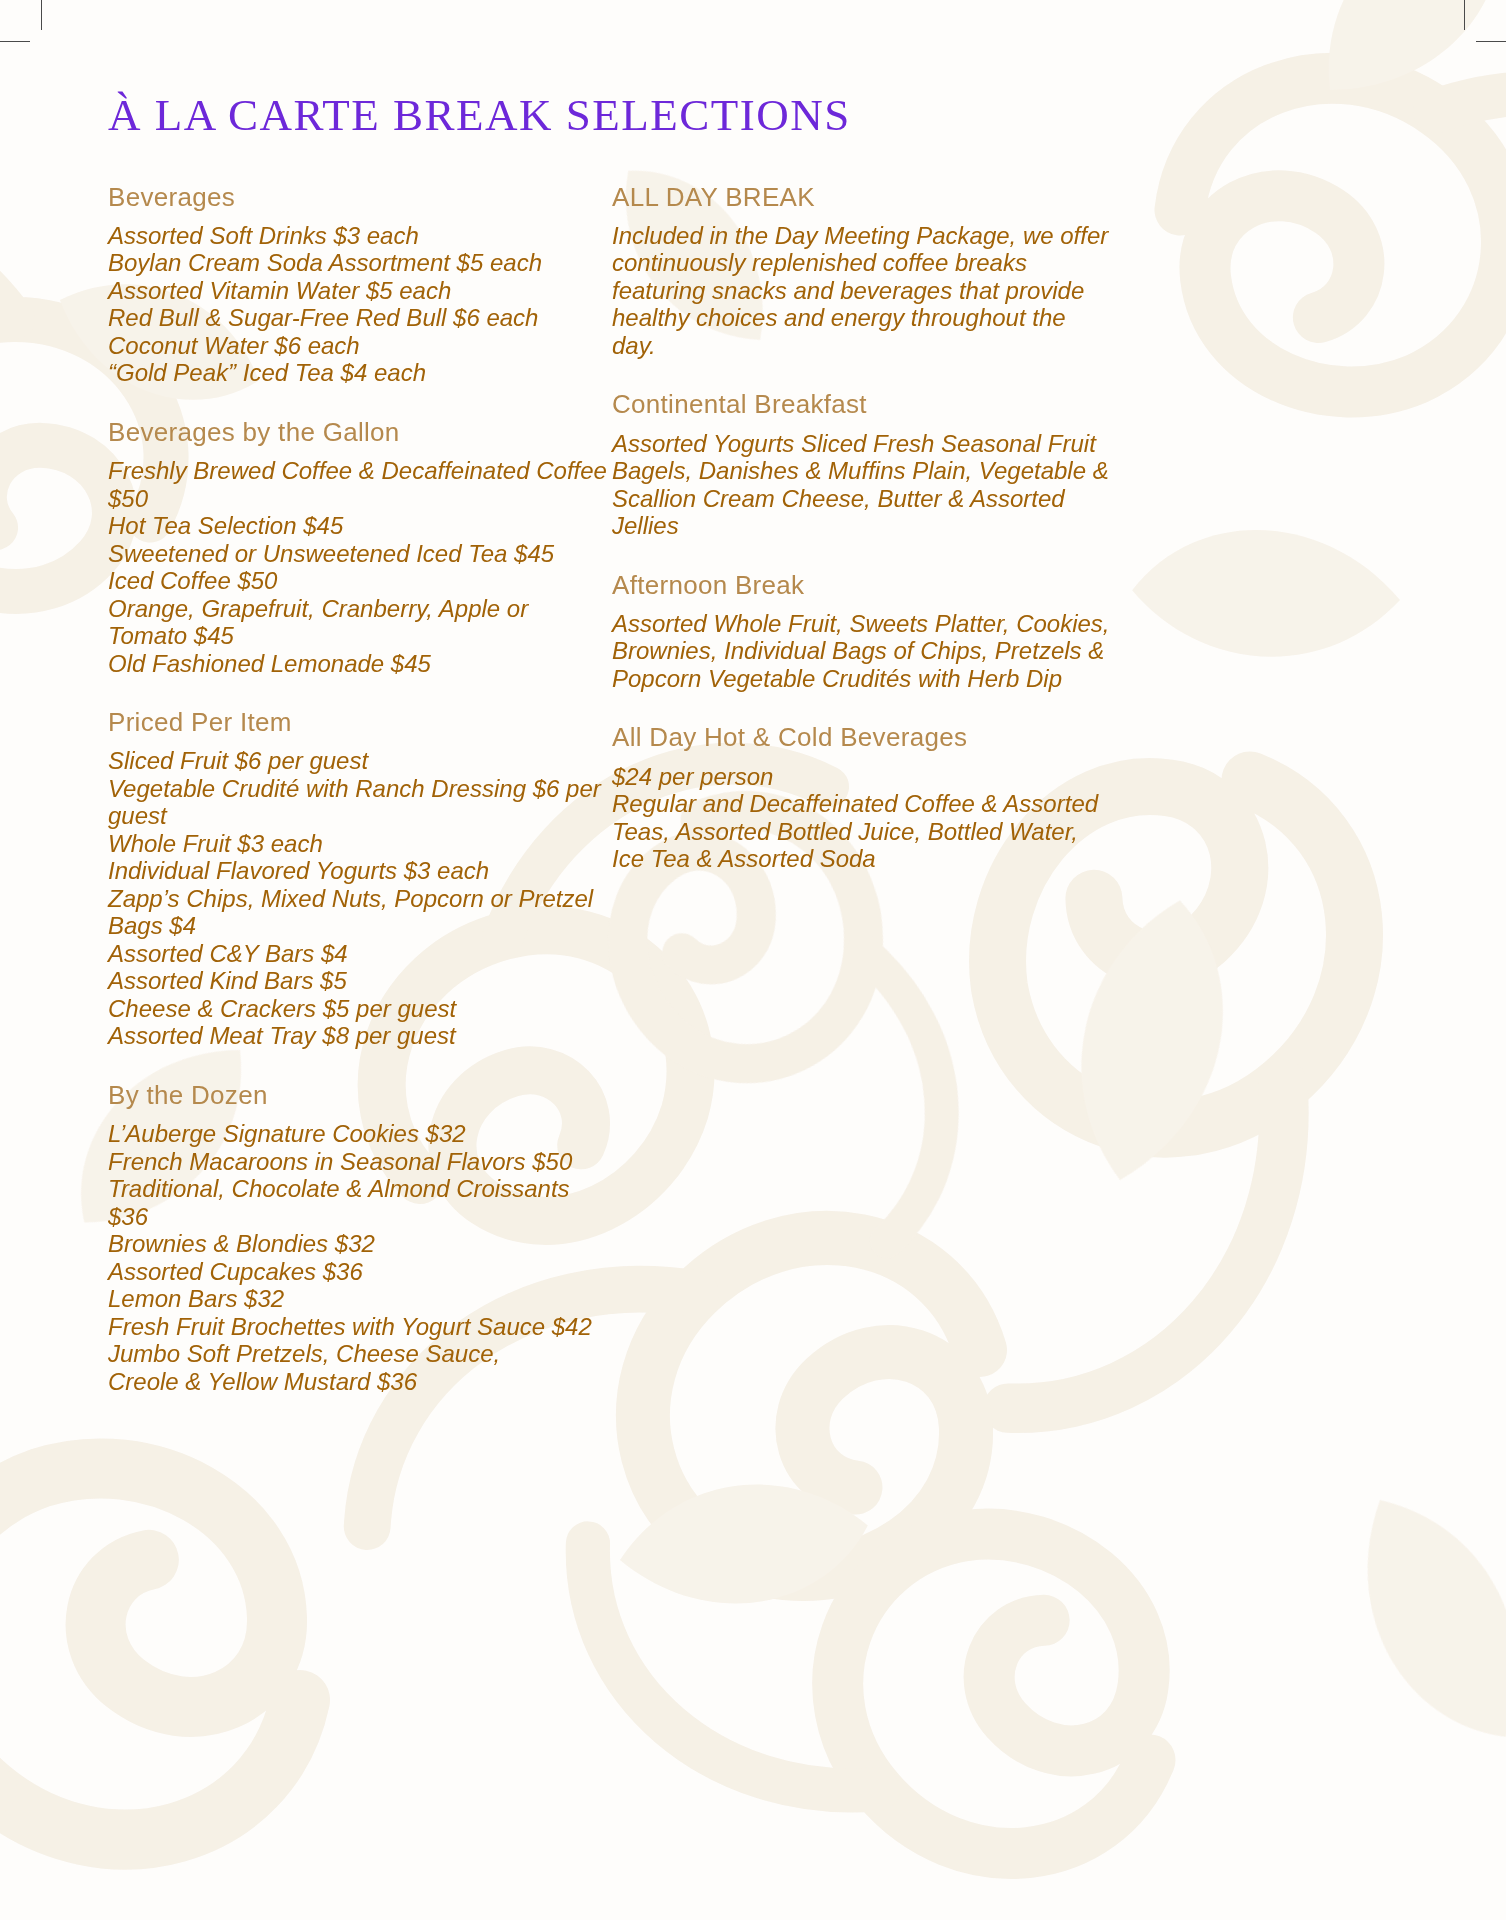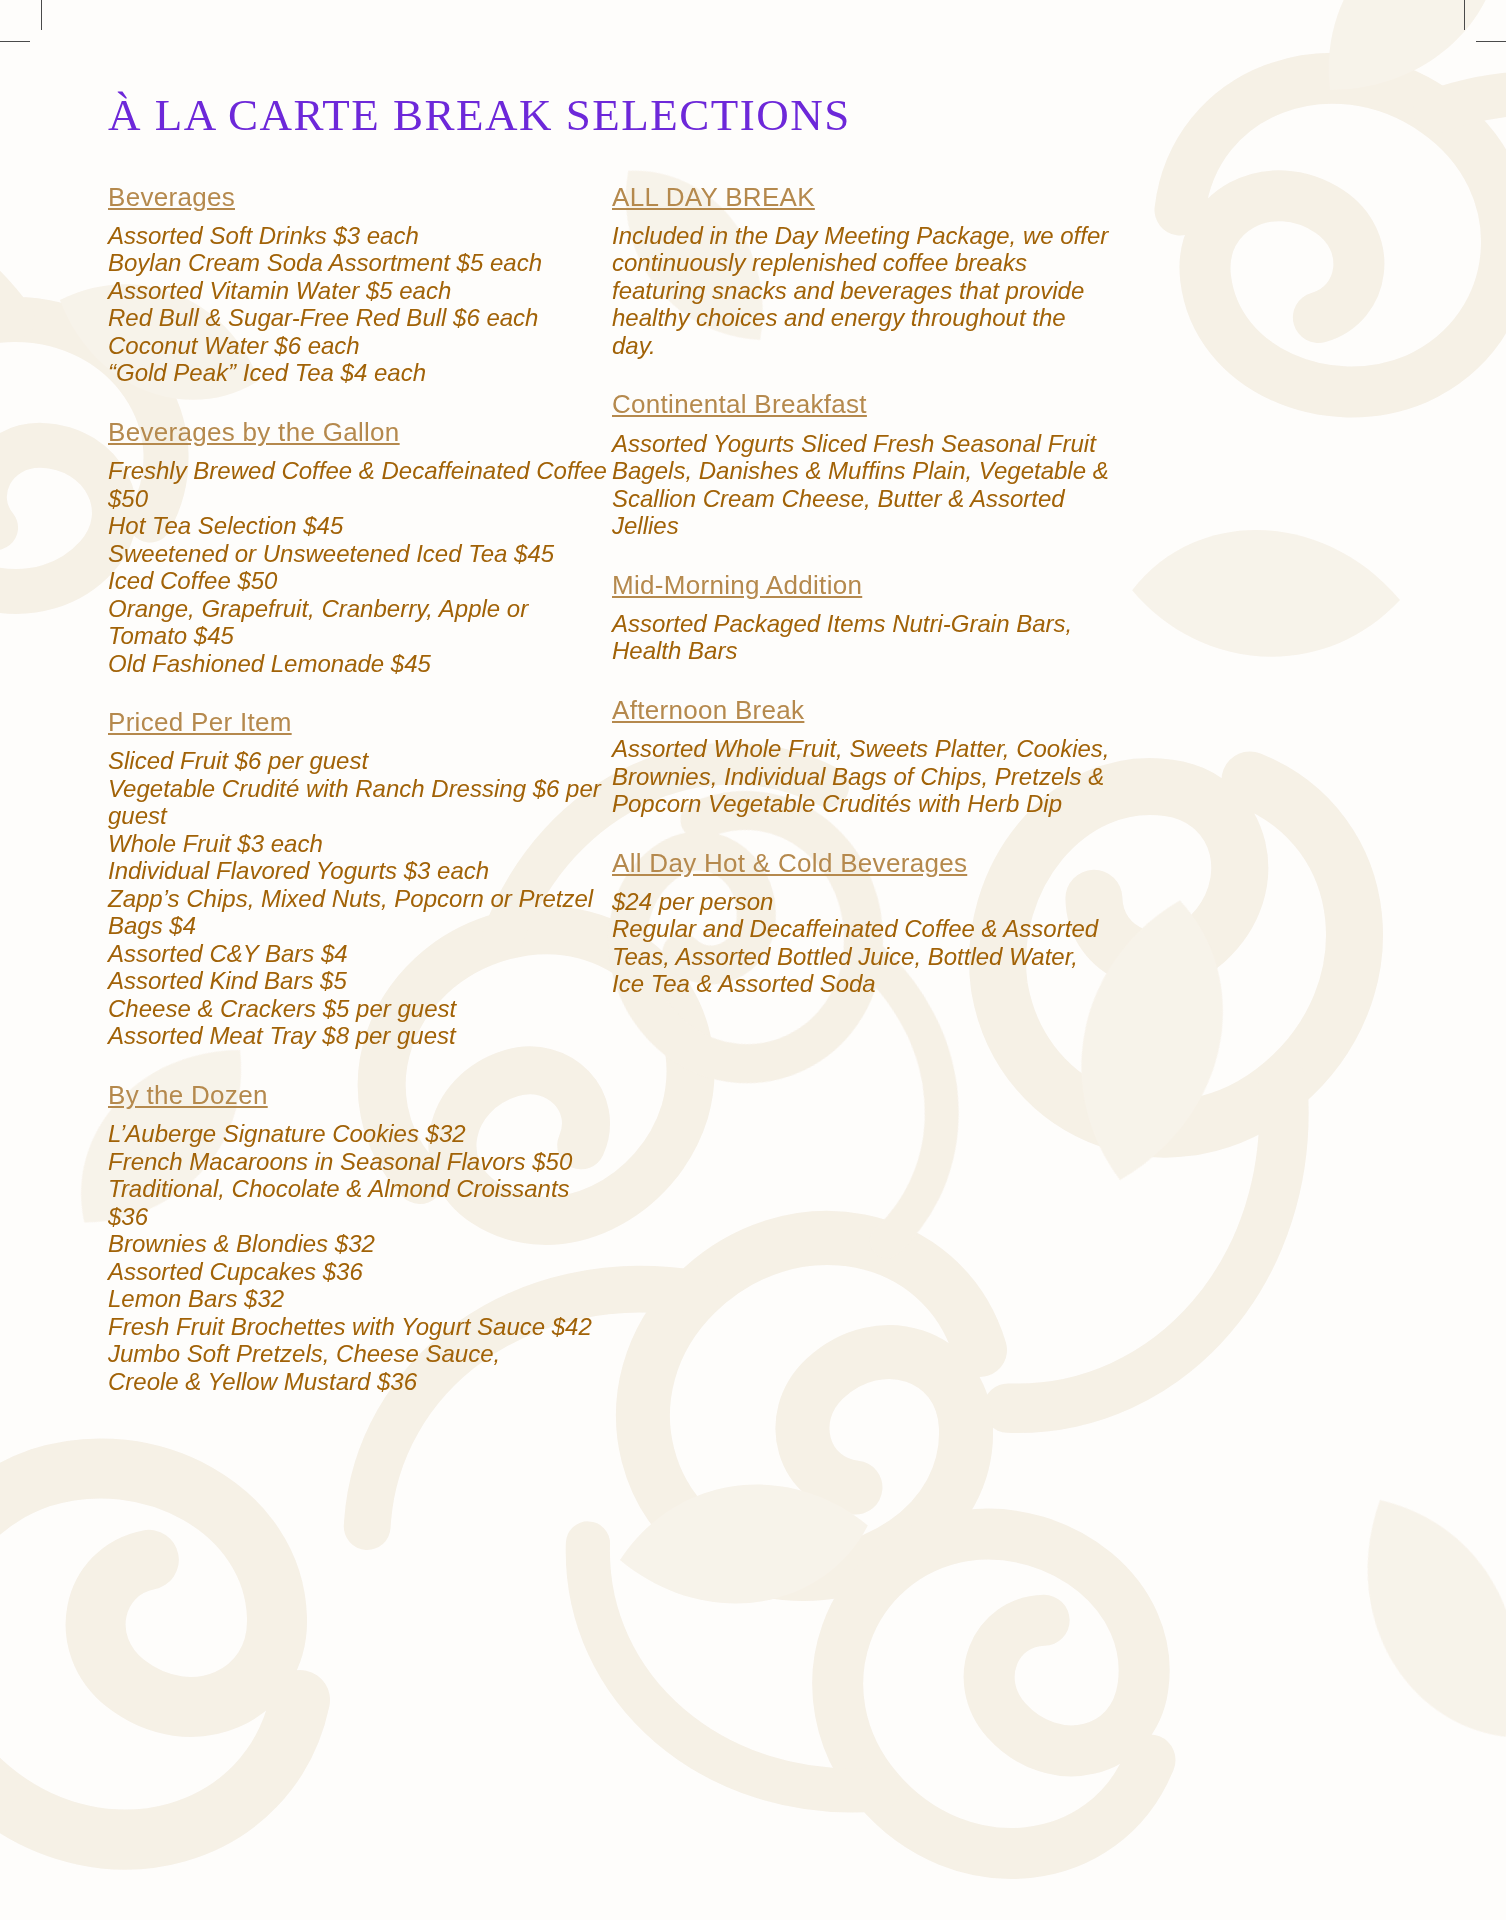--- a/index.html
+++ b/index.html
@@ -36,21 +36,20 @@
   .col-left  { flex:0 0 504px; width:504px; }
   .col-right { flex:1; max-width:498px; }
   .menu-section { margin:0 0 30px 0; }
   .section-heading {
     font-size:26px;
     font-weight:400;
     color:#b5894d;
     letter-spacing:0.3px;
     margin:0 0 9px 0;
     line-height:1.2;
-    text-decoration:underline;
   }
   .menu-item {
     font-size:24px;
     font-style:italic;
     color:#a16207;
     margin:0;
     line-height:27.5px;
   }
 </style>
 </head>
@@ -141,24 +140,20 @@
     <div class="col-right" id="right-col">
         <section class="menu-section">
           <h2 class="section-heading">ALL DAY BREAK</h2>
           <p class="menu-item">Included in the Day Meeting Package, we offer continuously replenished coffee breaks featuring snacks and beverages that provide healthy choices and energy throughout the day.</p>
         </section>
         <section class="menu-section">
           <h2 class="section-heading">Continental Breakfast</h2>
           <p class="menu-item">Assorted Yogurts Sliced Fresh Seasonal Fruit Bagels, Danishes &amp; Muffins Plain, Vegetable &amp; Scallion Cream Cheese, Butter &amp; Assorted Jellies</p>
         </section>
         <section class="menu-section">
-          <h2 class="section-heading">Mid-Morning Addition</h2>
-          <p class="menu-item">Assorted Packaged Items Nutri-Grain Bars, Health Bars</p>
-        </section>
-        <section class="menu-section">
           <h2 class="section-heading">Afternoon Break</h2>
           <p class="menu-item">Assorted Whole Fruit, Sweets Platter, Cookies, Brownies, Individual Bags of Chips, Pretzels &amp; Popcorn Vegetable Crudités with Herb Dip</p>
         </section>
         <section class="menu-section">
           <h2 class="section-heading">All Day Hot &amp; Cold Beverages</h2>
           <p class="menu-item">$24 per person</p>
           <p class="menu-item">Regular and Decaffeinated Coffee &amp; Assorted Teas, Assorted Bottled Juice, Bottled Water, Ice Tea &amp; Assorted Soda</p>
         </section>
       </div>
   </div>

